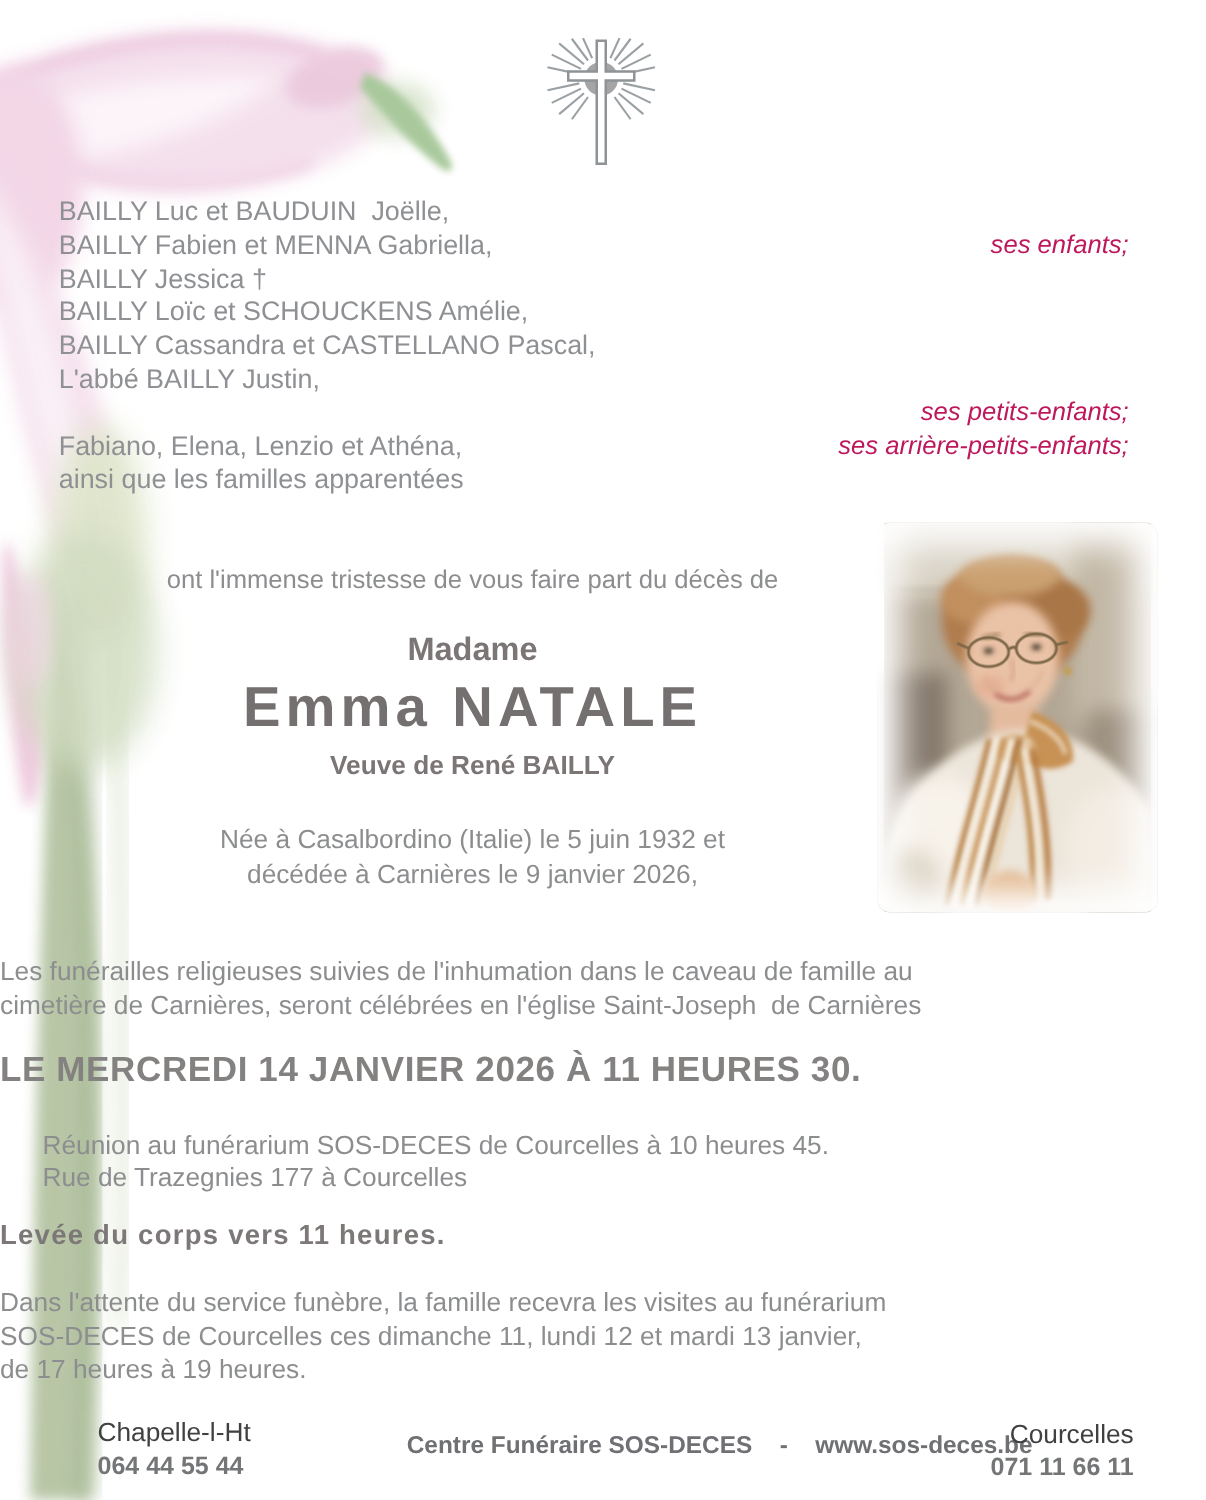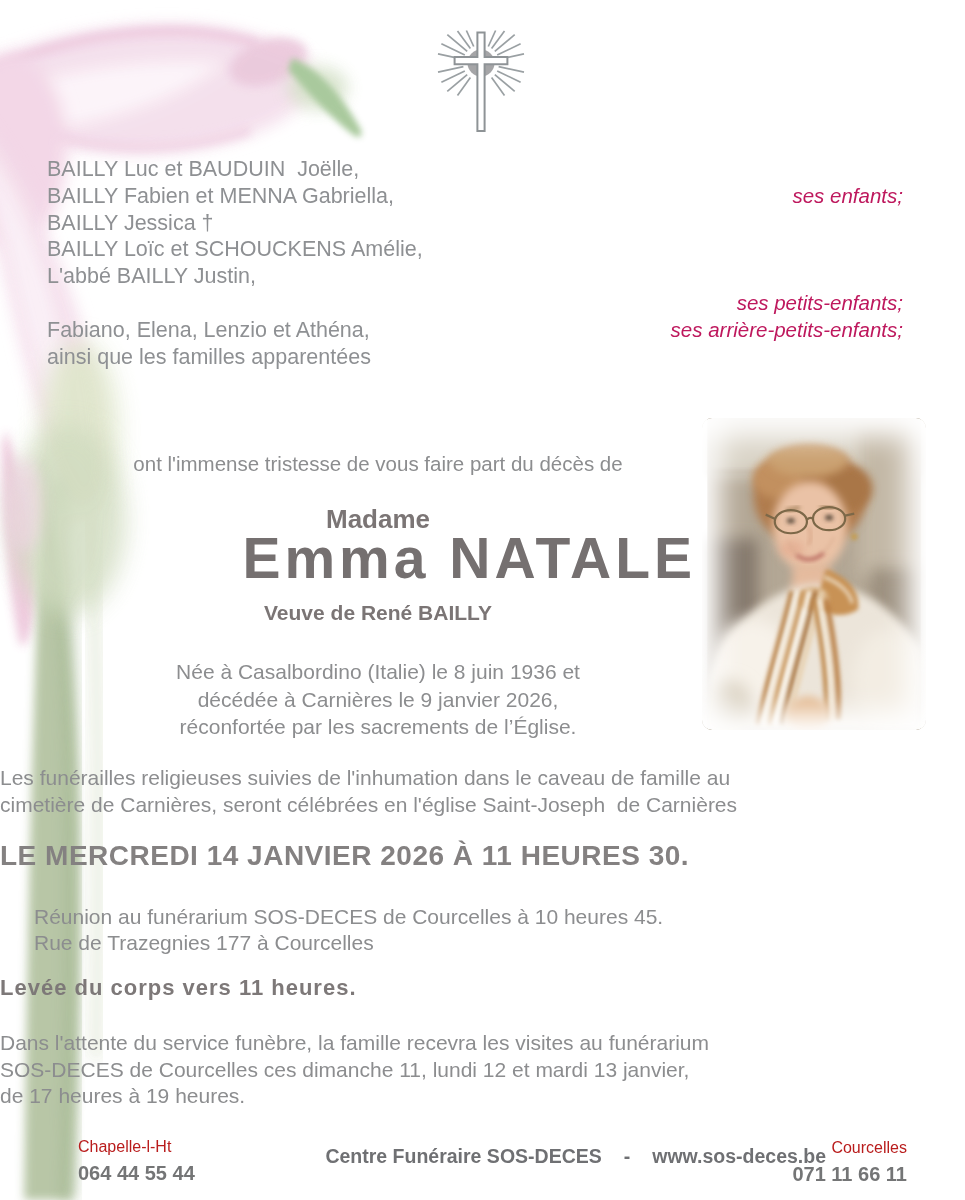--- a/index.html
+++ b/index.html
@@ -12,38 +12,38 @@
   
   .cross{position:absolute;left:431px;top:30px;width:100px;height:104px;overflow:visible;}
   
   .names{position:absolute;left:47px;top:156px;width:856px;}
   .name-row{display:flex;font-size:21.5px;line-height:26.8px;color:#8e9093;}
   .name-right{margin-left:auto;font-style:italic;font-size:20.5px;color:#be185d;}
   
   .center-col{left:60px;width:636px;text-align:center;}
   .intro{top:452px;font-size:20.5px;color:#8c8d8f;}
   .madame{top:504px;font-size:26px;font-weight:bold;color:#7b7575;}
-  .bigname{top:525px;font-size:57px;font-weight:bold;letter-spacing:4px;color:#757070;text-align:right;}
+  .bigname{top:540px;font-size:45px;font-weight:bold;letter-spacing:4px;color:#757070;}
   .veuve{top:601px;font-size:21px;font-weight:bold;color:#7b7575;}
   .birth{top:658px;font-size:21px;line-height:27.5px;color:#8c8d8f;}
   
   .photo{position:absolute;left:702px;top:418px;width:224px;height:312px;border-radius:10px;overflow:hidden;}
   .photo svg{display:block;width:100%;height:100%;}
   .feather{position:absolute;inset:0;border-radius:10px;box-shadow:inset 0 0 28px 18px #ffffff;pointer-events:none;}
   
   .full{left:0;width:965px;text-align:left;}
   .ceremony-intro{top:765px;font-size:21px;line-height:26.5px;color:#8c8d8f;}
   .datetime{top:840px;font-size:28px;font-weight:bold;letter-spacing:0.5px;color:#848181;}
   .meeting{top:904px;font-size:21px;line-height:25.5px;color:#8c8d8f;margin-left:34px;}
   .levee{top:975px;font-size:22px;font-weight:bold;letter-spacing:1px;color:#7d7878;}
   .visits{top:1030px;font-size:21px;line-height:26.5px;color:#8c8d8f;}
   
   .footer-left{left:78px;top:1133px;line-height:27px;text-align:left;}
   .footer-right{right:58px;top:1134px;line-height:27px;text-align:right;margin-left:16px;}
-  .footer-city{font-size:16px;color:#b91c1c;}
+  .footer-city{font-size:21px;color:#404040;}
   .footer-phone{font-size:20px;font-weight:bold;color:#747576;}
   .footer-center{left:0;width:826px;top:1145px;display:flex;justify-content:flex-end;gap:22px;
                  font-size:19.5px;font-weight:bold;color:#6f7073;}
 </style>
 </head>
 <body>
 
 <div class="page">
 
   <svg class="flower" viewBox="0 0 420 1200" aria-hidden="true">
@@ -122,20 +122,24 @@
       </div>
     <div class="name-row">
         <span class="pre">BAILLY Jessica †</span>
         <span class="name-right"></span>
       </div>
     <div class="name-row">
         <span class="pre">BAILLY Loïc et SCHOUCKENS Amélie,</span>
         <span class="name-right"></span>
       </div>
     <div class="name-row">
+        <span class="pre">BAILLY Cassandra et CASTELLANO Pascal,</span>
+        <span class="name-right"></span>
+      </div>
+    <div class="name-row">
         <span class="pre">L'abbé BAILLY Justin,</span>
         <span class="name-right"></span>
       </div>
     <div class="name-row">
         <span class="name-right">ses petits-enfants;</span>
       </div>
     <div class="name-row">
         <span class="pre">Fabiano, Elena, Lenzio et Athéna,</span>
         <span class="name-right">ses arrière-petits-enfants;</span>
       </div>
@@ -143,23 +147,22 @@
         <span class="pre">ainsi que les familles apparentées</span>
         <span class="name-right"></span>
       </div>
   </div>
 
   <div class="abs center-col intro">ont l'immense tristesse de vous faire part du décès de</div>
   <div class="abs center-col madame">Madame</div>
   <div class="abs center-col bigname">Emma NATALE</div>
   <div class="abs center-col veuve">Veuve de René BAILLY</div>
   <div class="abs center-col birth">
-    <div class="pre">Née à Casalbordino (Italie) le 8 juin 1936 et</div>
+    <div class="pre">Née à Casalbordino (Italie) le 5 juin 1932 et</div>
     <div class="pre">décédée à Carnières le 9 janvier 2026,</div>
-    <div class="pre">réconfortée par les sacrements de l’Église.</div>
   </div>
 
   <div class="photo">
     <svg viewBox="0 0 212 310" aria-hidden="true">
       <defs>
         <filter id="pb2" x="-60%" y="-60%" width="220%" height="220%">
             <feGaussianBlur stdDeviation="2"></feGaussianBlur>
           </filter>
         <filter id="pb4" x="-60%" y="-60%" width="220%" height="220%">
             <feGaussianBlur stdDeviation="4"></feGaussianBlur>

